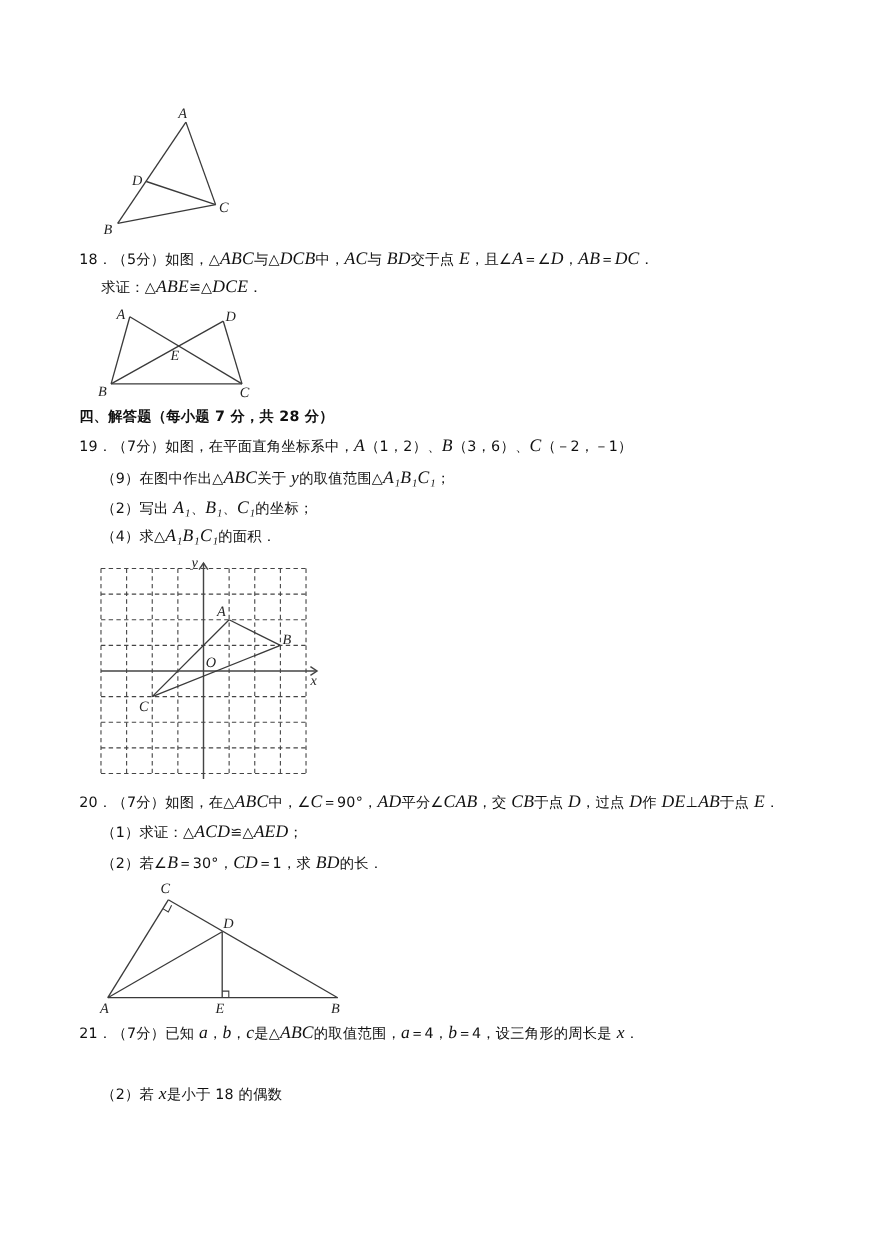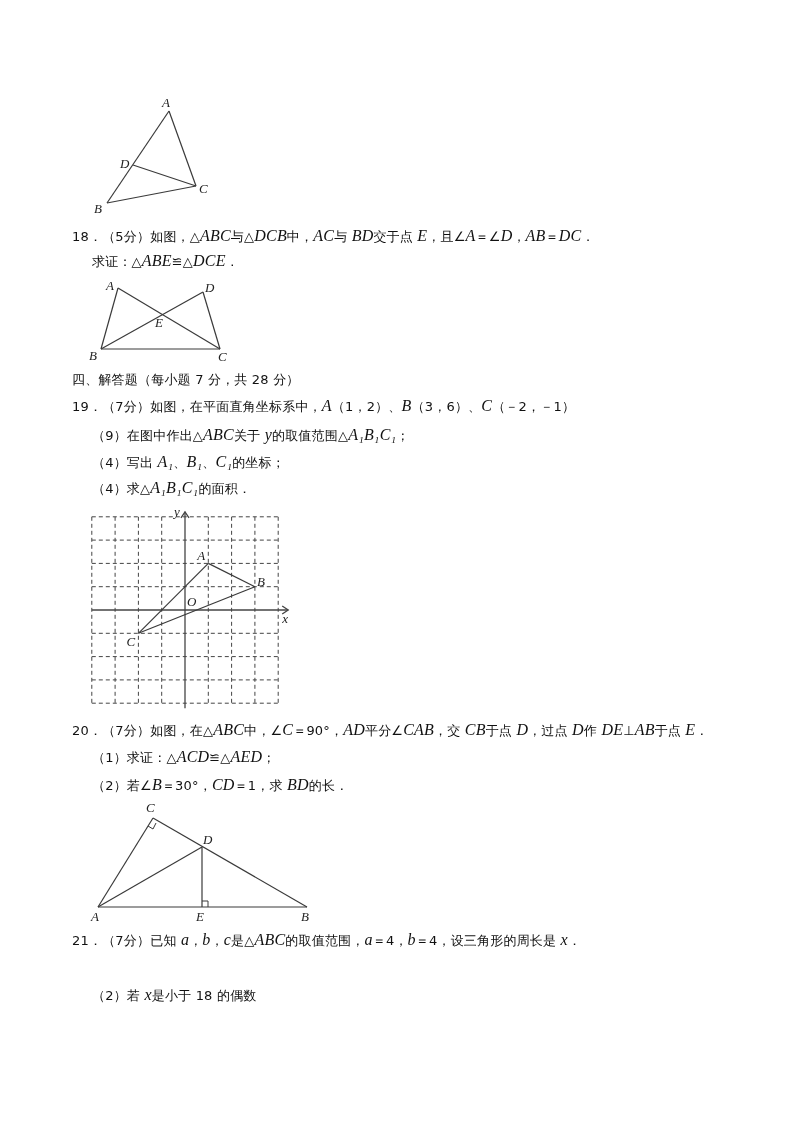--- a/index.html
+++ b/index.html
@@ -4,21 +4,21 @@
 <style>
   html, body { margin: 0; padding: 0; background: #ffffff; }
   body { width: 794px; height: 1123px; position: relative; overflow: hidden; }
   .page { position: absolute; left: 0; top: 0; width: 794px; height: 1123px; background: #fff; }
   .line {
     position: absolute; white-space: nowrap; color: #111;
     font-family: "DejaVu Sans", sans-serif; font-size: 13px; line-height: 18px;
     letter-spacing: 0.2px;
   }
   .line .it { font-family: "Liberation Serif", "DejaVu Serif", serif; font-style: italic; font-size: 16px; }
-  .line.bold { font-weight: normal; }
+  .line.bold { font-weight: bold; }
   .fig { position: absolute; }
   .fig svg { display: block; overflow: visible; }
   .fig .seg { stroke: #3a3a3a; stroke-width: 1.2; fill: none; }
   .fig .axis { stroke: #444; stroke-width: 1.3; fill: none; }
   .fig .grid { stroke: #444; stroke-width: 1; stroke-dasharray: 4 3; fill: none; }
   .fig .lbl { font-family: "Liberation Serif", "DejaVu Serif", serif; font-style: italic; font-size: 13px; fill: #222; }
   .fig .rt { stroke: #3a3a3a; stroke-width: 1; fill: none; }
 </style>
 </head>
 <body>
@@ -52,21 +52,21 @@
         <text x="155" y="327" class="lbl">E</text>
         <text x="89" y="360" class="lbl">B</text>
         <text x="218" y="361" class="lbl">C</text>
       </svg>
     </div>
 
   <div class="line bold" style="left:72px; top:371px;"><span>四、解答题（每小题 7 分，共 28 分）</span></div>
 
   <div class="line" style="left:72px; top:397px;"><span>19．（7分）如图，在平面直角坐标系中，</span><span class="it">A</span><span>（1，2）、</span><span class="it">B</span><span>（3，6）、</span><span class="it">C</span><span>（－2，－1）</span></div>
   <div class="line" style="left:92px; top:426px;"><span>（9）在图中作出△</span><span class="it">ABC</span><span>关于 </span><span class="it">y</span><span>的取值范围△</span><span class="it">A₁B₁C₁</span><span>；</span></div>
-  <div class="line" style="left:92px; top:453px;"><span>（4）写出 </span><span class="it">A₁</span><span>、</span><span class="it">B₁</span><span>、</span><span class="it">C₁</span><span>的坐标；</span></div>
+  <div class="line" style="left:92px; top:453px;"><span>（2）写出 </span><span class="it">A₁</span><span>、</span><span class="it">B₁</span><span>、</span><span class="it">C₁</span><span>的坐标；</span></div>
   <div class="line" style="left:92px; top:479px;"><span>（4）求△</span><span class="it">A₁B₁C₁</span><span>的面积．</span></div>
   <div class="fig" id="grid19" style="left:0;top:0;">
       <svg width="794" height="1123" viewBox="0 0 794 1123" style="position: absolute; left: 0px; top: 0px;">
         <line x1="91.8" y1="516.8" x2="91.8" y2="703.2" class="grid"></line>
         <line x1="115.1" y1="516.8" x2="115.1" y2="703.2" class="grid"></line>
         <line x1="138.4" y1="516.8" x2="138.4" y2="703.2" class="grid"></line>
         <line x1="161.7" y1="516.8" x2="161.7" y2="703.2" class="grid"></line>
         <line x1="208.3" y1="516.8" x2="208.3" y2="703.2" class="grid"></line>
         <line x1="231.6" y1="516.8" x2="231.6" y2="703.2" class="grid"></line>
         <line x1="254.9" y1="516.8" x2="254.9" y2="703.2" class="grid"></line>

